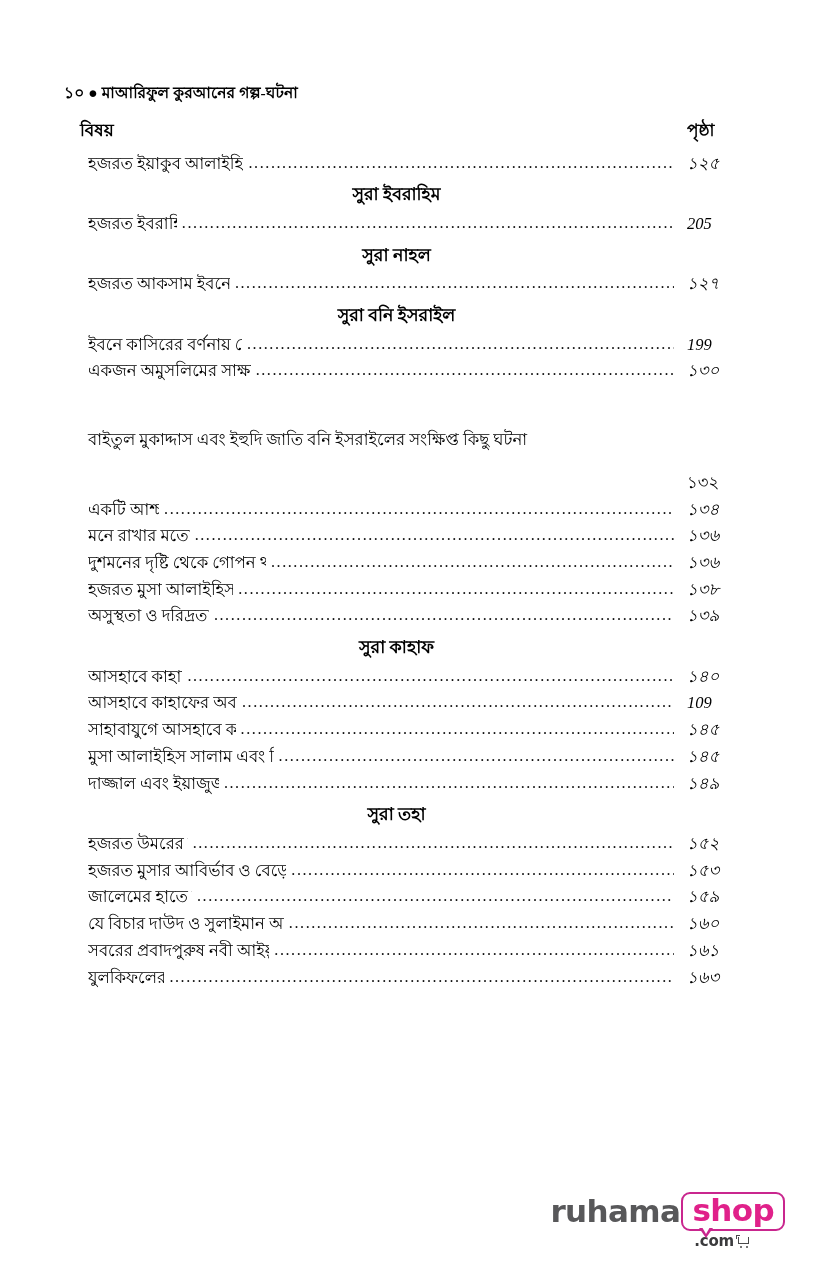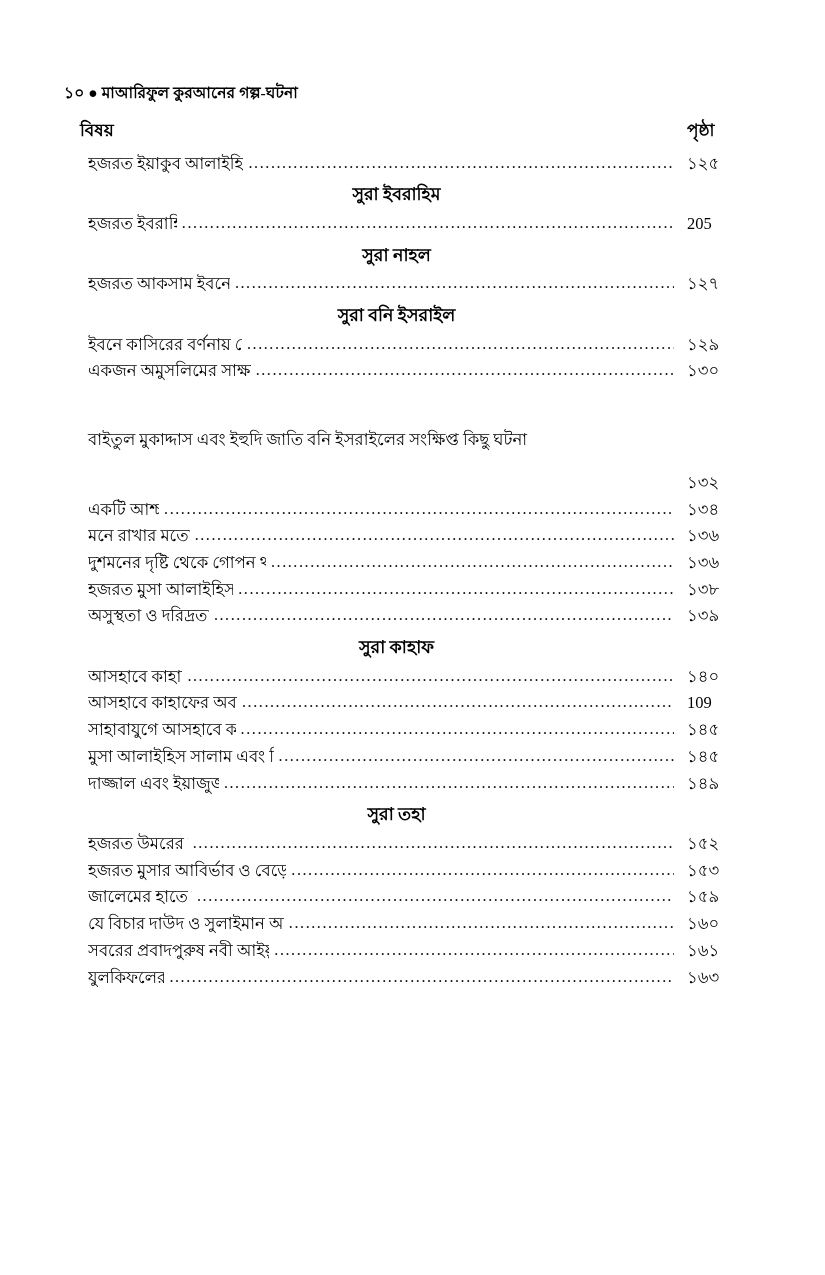--- a/index.html
+++ b/index.html
@@ -92,20 +92,21 @@
     letter-spacing: 1.6px;
     white-space: nowrap;
     color: #111;
   }
   .entry .e-page {
     flex: 0 0 auto;
     width: 66px;
     text-align: left;
     padding-left: 10px;
     font-weight: 400;
+    font-style: italic;
   }
 
   
   .entry-wrap {
     font-size: 16.5px;
     line-height: 1.62;
     padding: 0 10px 0 26px;
     margin-top: 42px;
   }
   .entry-wrap .ew-title {
@@ -262,21 +263,21 @@
       <div class="section-head">সুরা নাহল</div>
       <div class="entry">
         <span class="e-title">হজরত আকসাম ইবনে সাইফির ইসলাম গ্রহণ</span>
         <span class="e-dots"></span>
         <span class="e-page">১২৭</span>
       </div>
       <div class="section-head">সুরা বনি ইসরাইল</div>
       <div class="entry">
         <span class="e-title">ইবনে কাসিরের বর্ণনায় মেরাজের সংক্ষিপ্ত ইতিহাস</span>
         <span class="e-dots"></span>
-        <span class="e-page">১২৯</span>
+        <span class="e-page">199</span>
       </div>
       <div class="entry">
         <span class="e-title">একজন অমুসলিমের সাক্ষ্যদান প্রসঙ্গ : মেরাজের ঘটনা</span>
         <span class="e-dots"></span>
         <span class="e-page">১৩০</span>
       </div>
       <div class="entry-wrap">
         <span class="ew-title">বাইতুল মুকাদ্দাস এবং ইহুদি জাতি বনি ইসরাইলের সংক্ষিপ্ত কিছু ঘটনা</span>
         <div class="ew-pagerow">
           <span class="ew-page">১৩২</span>
@@ -359,14 +360,32 @@
         <span class="e-dots"></span>
         <span class="e-page">১৬১</span>
       </div>
       <div class="entry">
         <span class="e-title">যুলকিফলের ইতিহাস</span>
         <span class="e-dots"></span>
         <span class="e-page">১৬৩</span>
       </div>
     </div>
 
+  <div class="footer-logo">
+    <div class="logo-row">
+      <span class="logo-word">ruhama</span>
+      <span class="logo-bubble">
+        <span class="logo-shop">shop</span>
+        <span class="bubble-tail"></span>
+      </span>
+    </div>
+    <div class="logo-sub">
+      <span class="logo-dotcom">.com</span>
+      <span class="cart-icon">
+        <span class="cart-handle"></span>
+        <span class="cart-body"></span>
+        <span class="cart-wheel w1"></span>
+        <span class="cart-wheel w2"></span>
+      </span>
+    </div>
+  </div>
 
 </div>
 
 </body></html>

